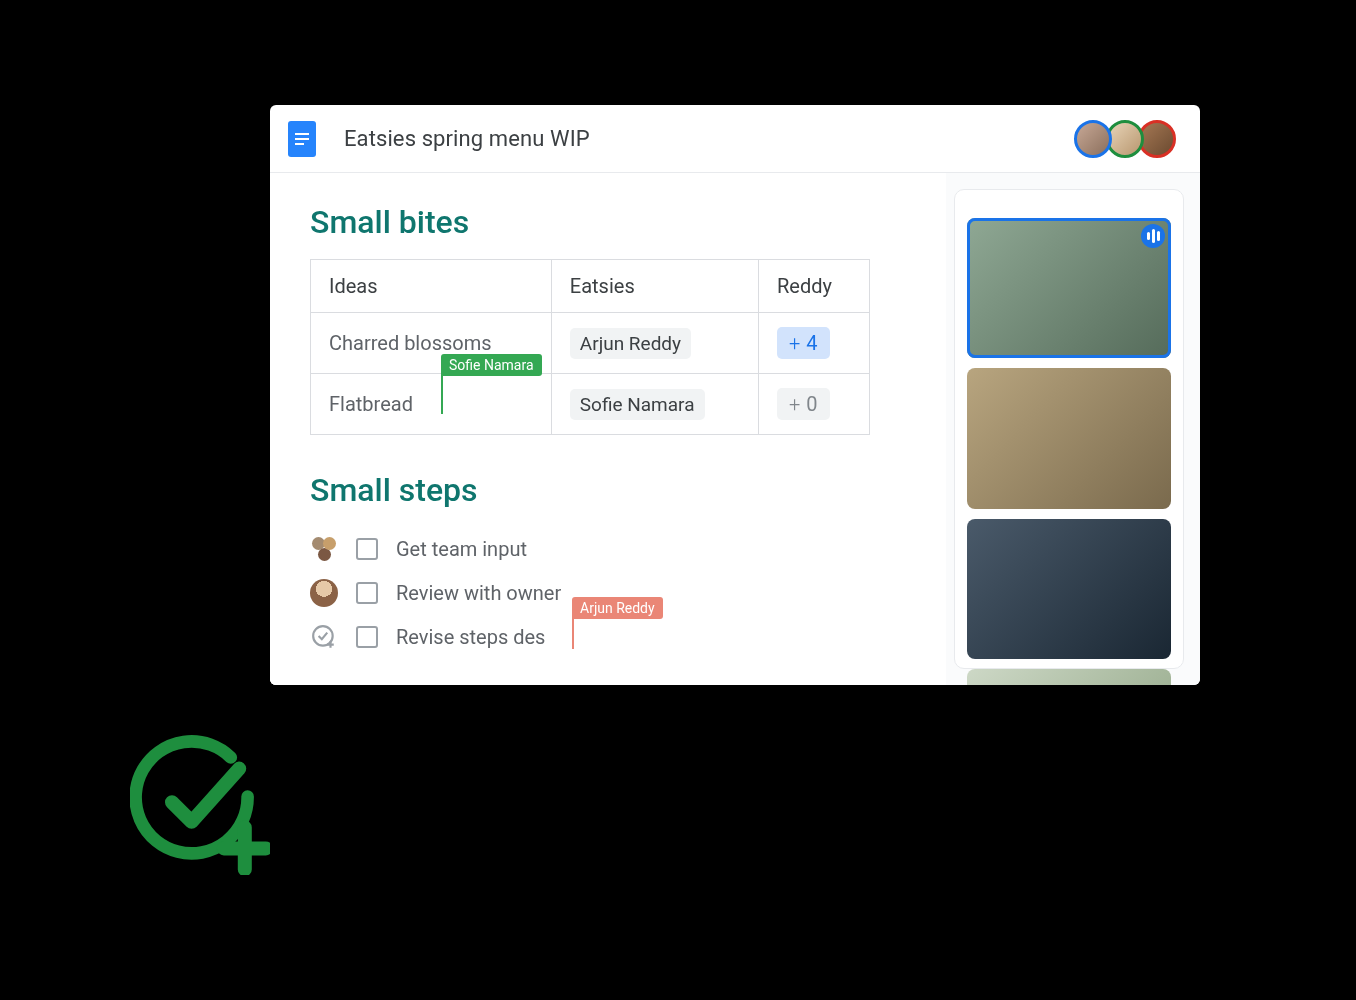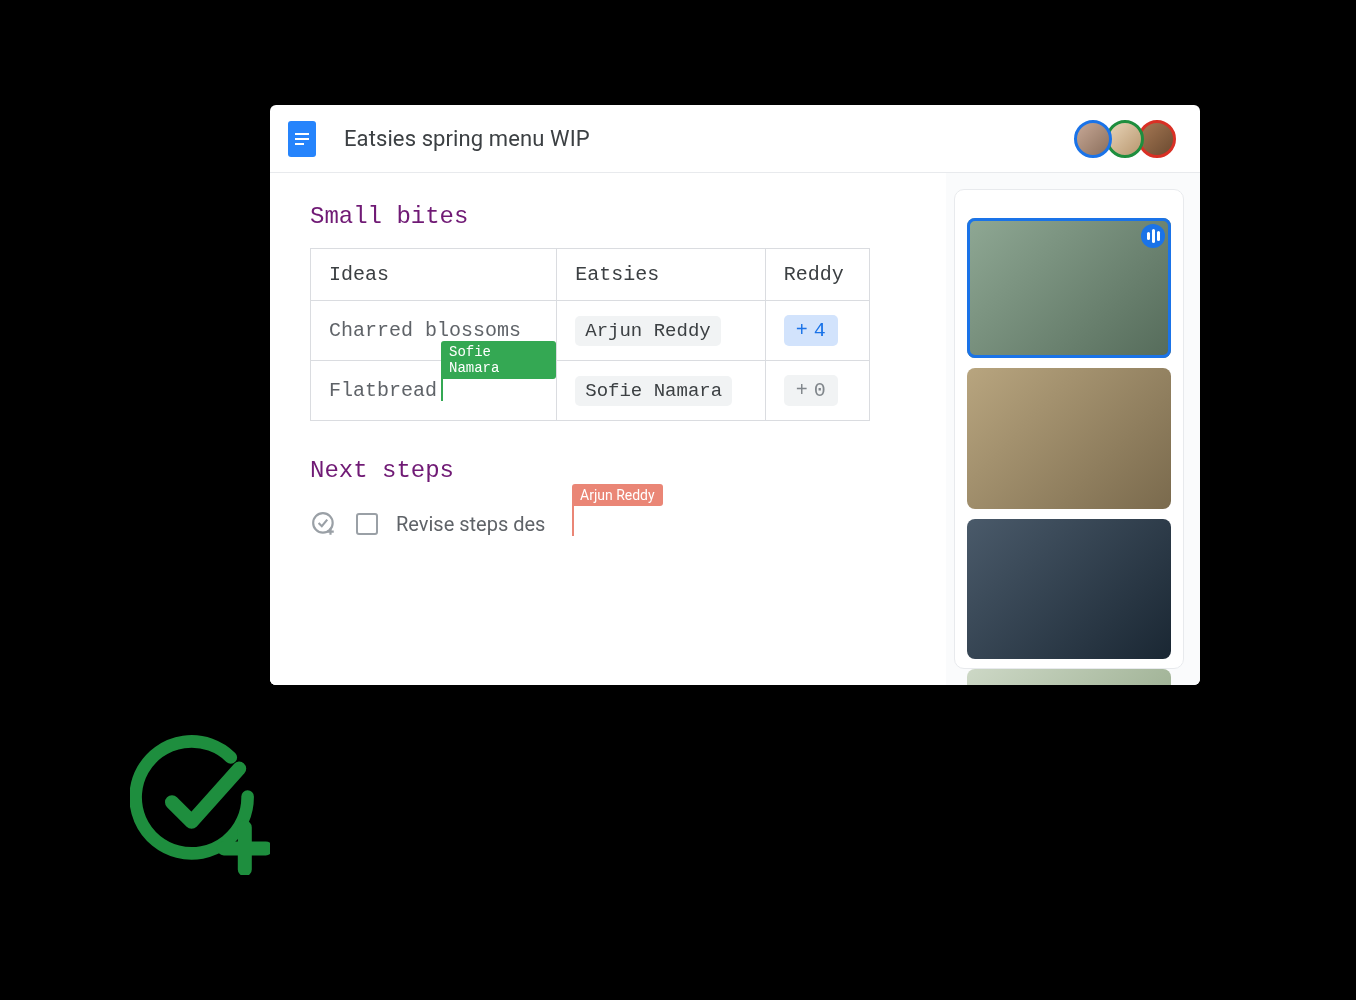--- a/index.html
+++ b/index.html
@@ -75,31 +75,29 @@
     height: calc(100% - 68px);
     background: #fafbfc;
   }
   .doc-area {
     flex: 1;
     padding: 30px 40px;
     background: #fff;
     margin: 0 0 0 0;
   }
   .section-heading {
-    font-size: 24px;
+    font-size: 32px;
     font-weight: 500;
-    color: #701a75;
+    color: #0f766e;
     margin-bottom: 18px;
-    font-family: Liberation Mono, monospace;
   }
   .ideas-table {
     border-collapse: collapse;
     width: 560px;
     font-size: 20px;
-    font-family: Liberation Mono, monospace;
   }
   .ideas-table th, .ideas-table td {
     border: 1px solid #dadce0;
     padding: 14px 18px;
     text-align: left;
     font-weight: 400;
   }
   .ideas-table th {
     color: #3c4043;
     font-size: 20px;
@@ -306,23 +304,35 @@
             <td><span class="chip">Sofie Namara</span></td>
             <td><span class="vote zero">
                   <span class="plus">+</span>
                   <span>0</span>
                 </span></td>
           </tr>
         </tbody>
       </table>
 
       <div class="next-steps">
-        <div class="section-heading">Next steps</div>
-
-
+        <div class="section-heading">Small steps</div>
+
+        <div class="task-row">
+          <div class="task-icon group">
+              <span></span>
+            </div>
+          <div class="cb"></div>
+          <div>Get team input</div>
+        </div>
+
+        <div class="task-row">
+          <div class="task-icon person"></div>
+          <div class="cb"></div>
+          <div>Review with owner</div>
+        </div>
 
         <div class="task-row" style="position:relative;">
           <div class="task-icon check">
             <svg viewBox="0 0 24 24">
                 <circle cx="11" cy="11" r="9" fill="none" stroke="#9aa0a6" stroke-width="2"></circle>
                 <path d="M7 11l3 3 5-6" fill="none" stroke="#9aa0a6" stroke-width="2"></path>
                 <path d="M18 16v6M15 19h6" stroke="#9aa0a6" stroke-width="2"></path>
               </svg>
           </div>
           <div class="cb"></div>

